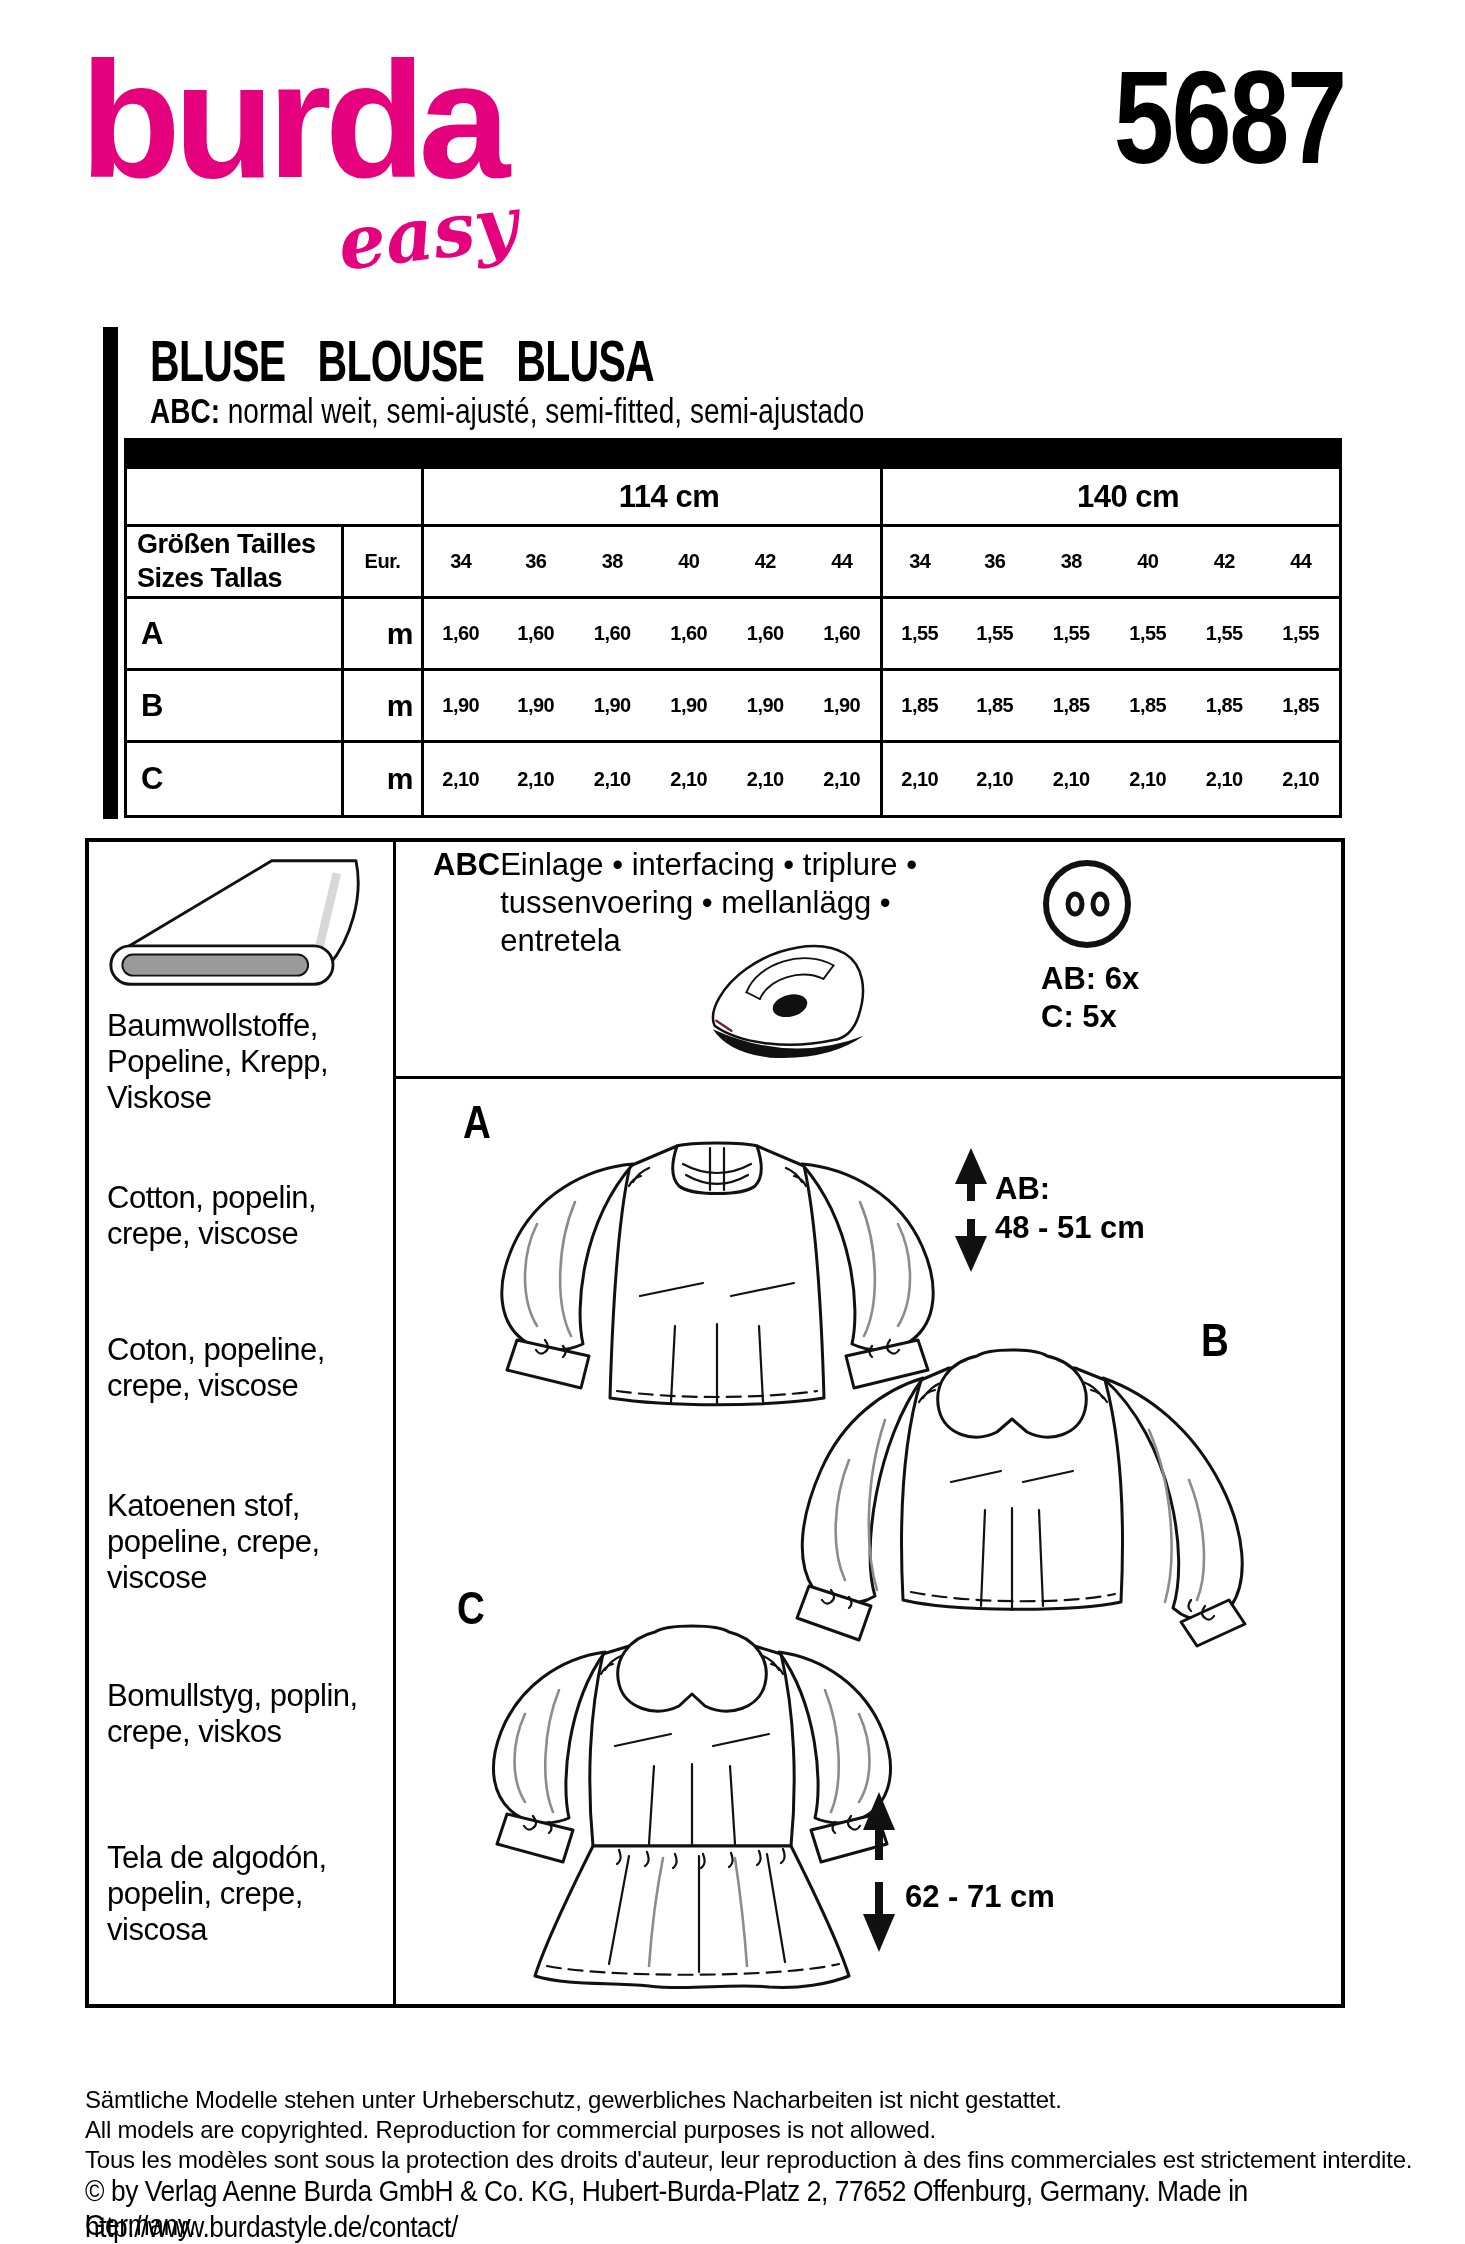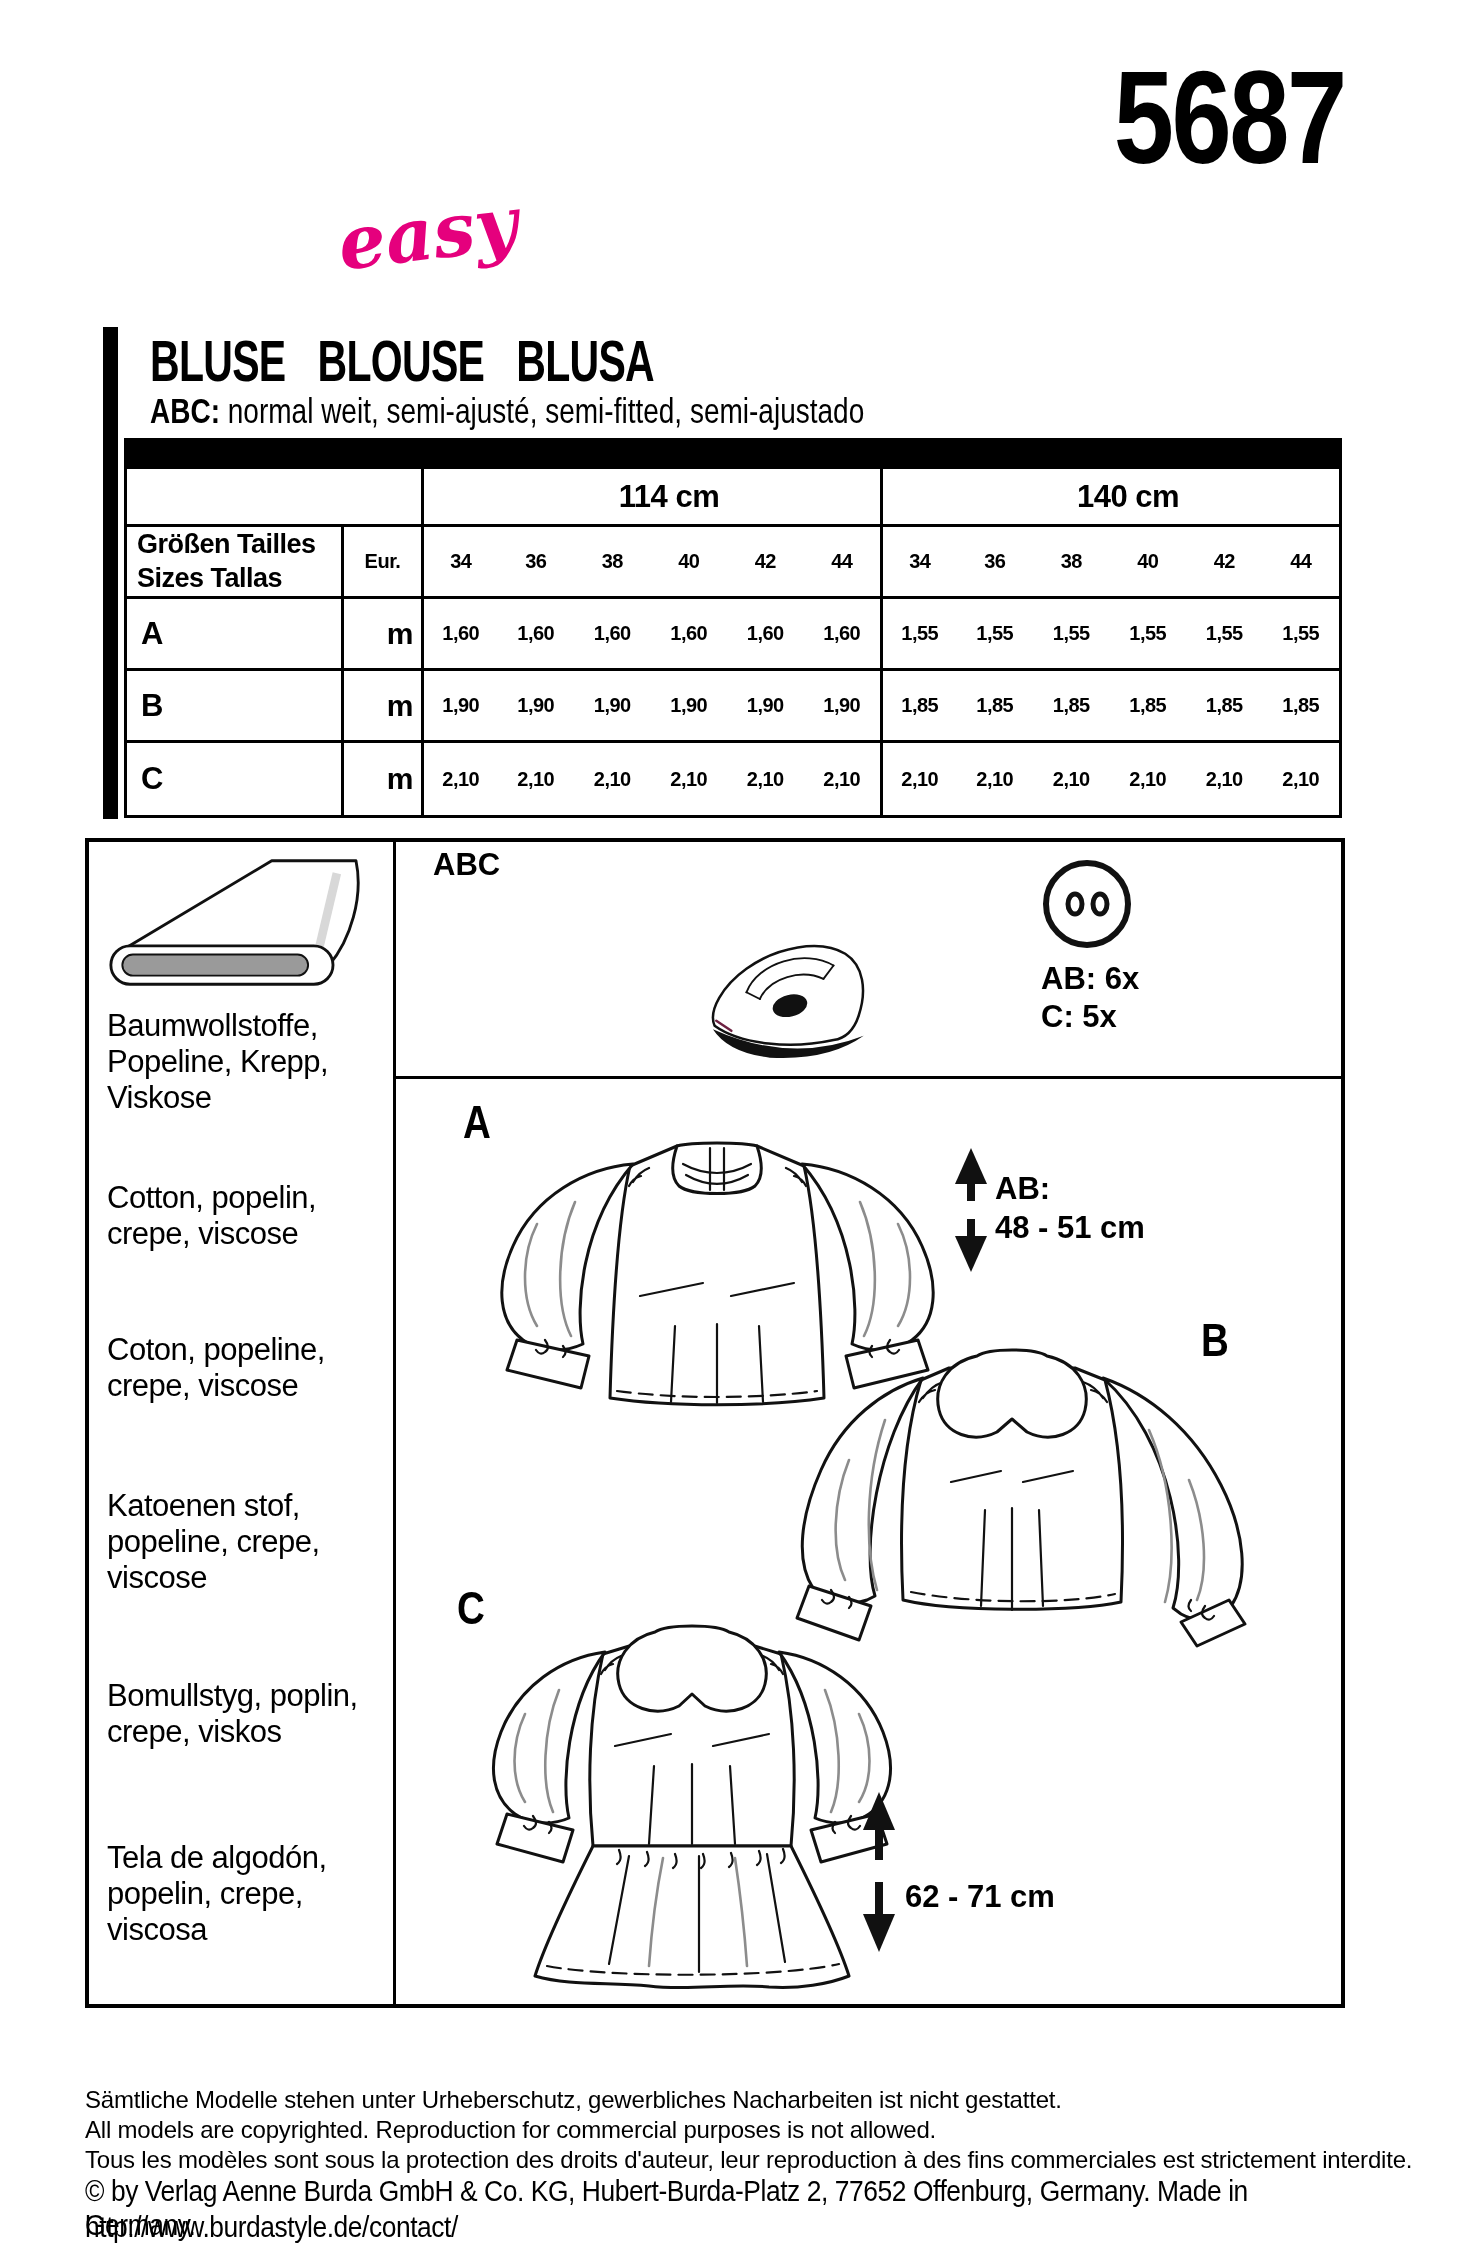--- a/index.html
+++ b/index.html
@@ -65,20 +65,21 @@
   .ln2 { fill:none; stroke:#111; stroke-width:2.2; stroke-linecap:round; }
   .shade { fill:none; stroke:#8c8c8c; stroke-width:2.6; stroke-linecap:round; }
   .wfill { fill:#fff; }
   .dash { stroke-dasharray:14 8; }
 </style>
 </head>
 <body>
 
 <div id="sheet">
 
+  <div class="abs logo-main">burda</div>
   <div class="abs logo-sub">easy</div>
   <div class="abs pattern-number">5687</div>
 
   <div class="abs title-bar"></div>
   <div class="abs main-title cond7">BLUSE   BLOUSE   BLUSA</div>
   <div class="abs fit-line condL"><b>ABC:</b><span> normal weit, semi-ajusté, semi-fitted, semi-ajustado</span></div>
 
   <div id="yardage" class="abs">
     <div class="bar"></div>
 
@@ -170,20 +171,23 @@
 popeline, crepe,
 viscose</div>
     <div class="abs fabric-text pre" style="top:836px">Bomullstyg, poplin,
 crepe, viskos</div>
     <div class="abs fabric-text pre" style="top:998px">Tela de algodón,
 popelin, crepe,
 viscosa</div>
 
     <div class="abs notions-text">
       <span class="lbl">ABC</span>
+      <span class="pre">Einlage • interfacing • triplure •
+tussenvoering • mellanlägg •
+entretela</span>
     </div>
 
     <svg class="abs" style="left:600px; top:90px;" width="212" height="134" viewBox="0 0 220 160">
       <path d="M12,116 Q105,158 192,124 Q150,154 80,150 Q30,144 12,116 Z" fill="#111"></path>
       <path class="ln wfill" d="M14,112 C6,94 24,64 52,44 C88,18 140,8 170,26 C192,40 196,70 186,100 C180,118 170,127 156,129 C106,140 46,135 14,112 Z"></path>
       <path class="ln2" d="M52,72 C66,36 122,20 156,40"></path>
       <path class="ln2" d="M68,80 C80,54 118,44 144,56"></path>
       <path class="ln2" d="M52,72 L68,80 M156,40 L144,56"></path>
       <ellipse cx="104" cy="88" rx="21" ry="13" fill="#111" transform="rotate(-14 104 88)"></ellipse>
       <path d="M16,106 L34,118" stroke="#6e2242" stroke-width="3" fill="none" stroke-linecap="round"></path>

